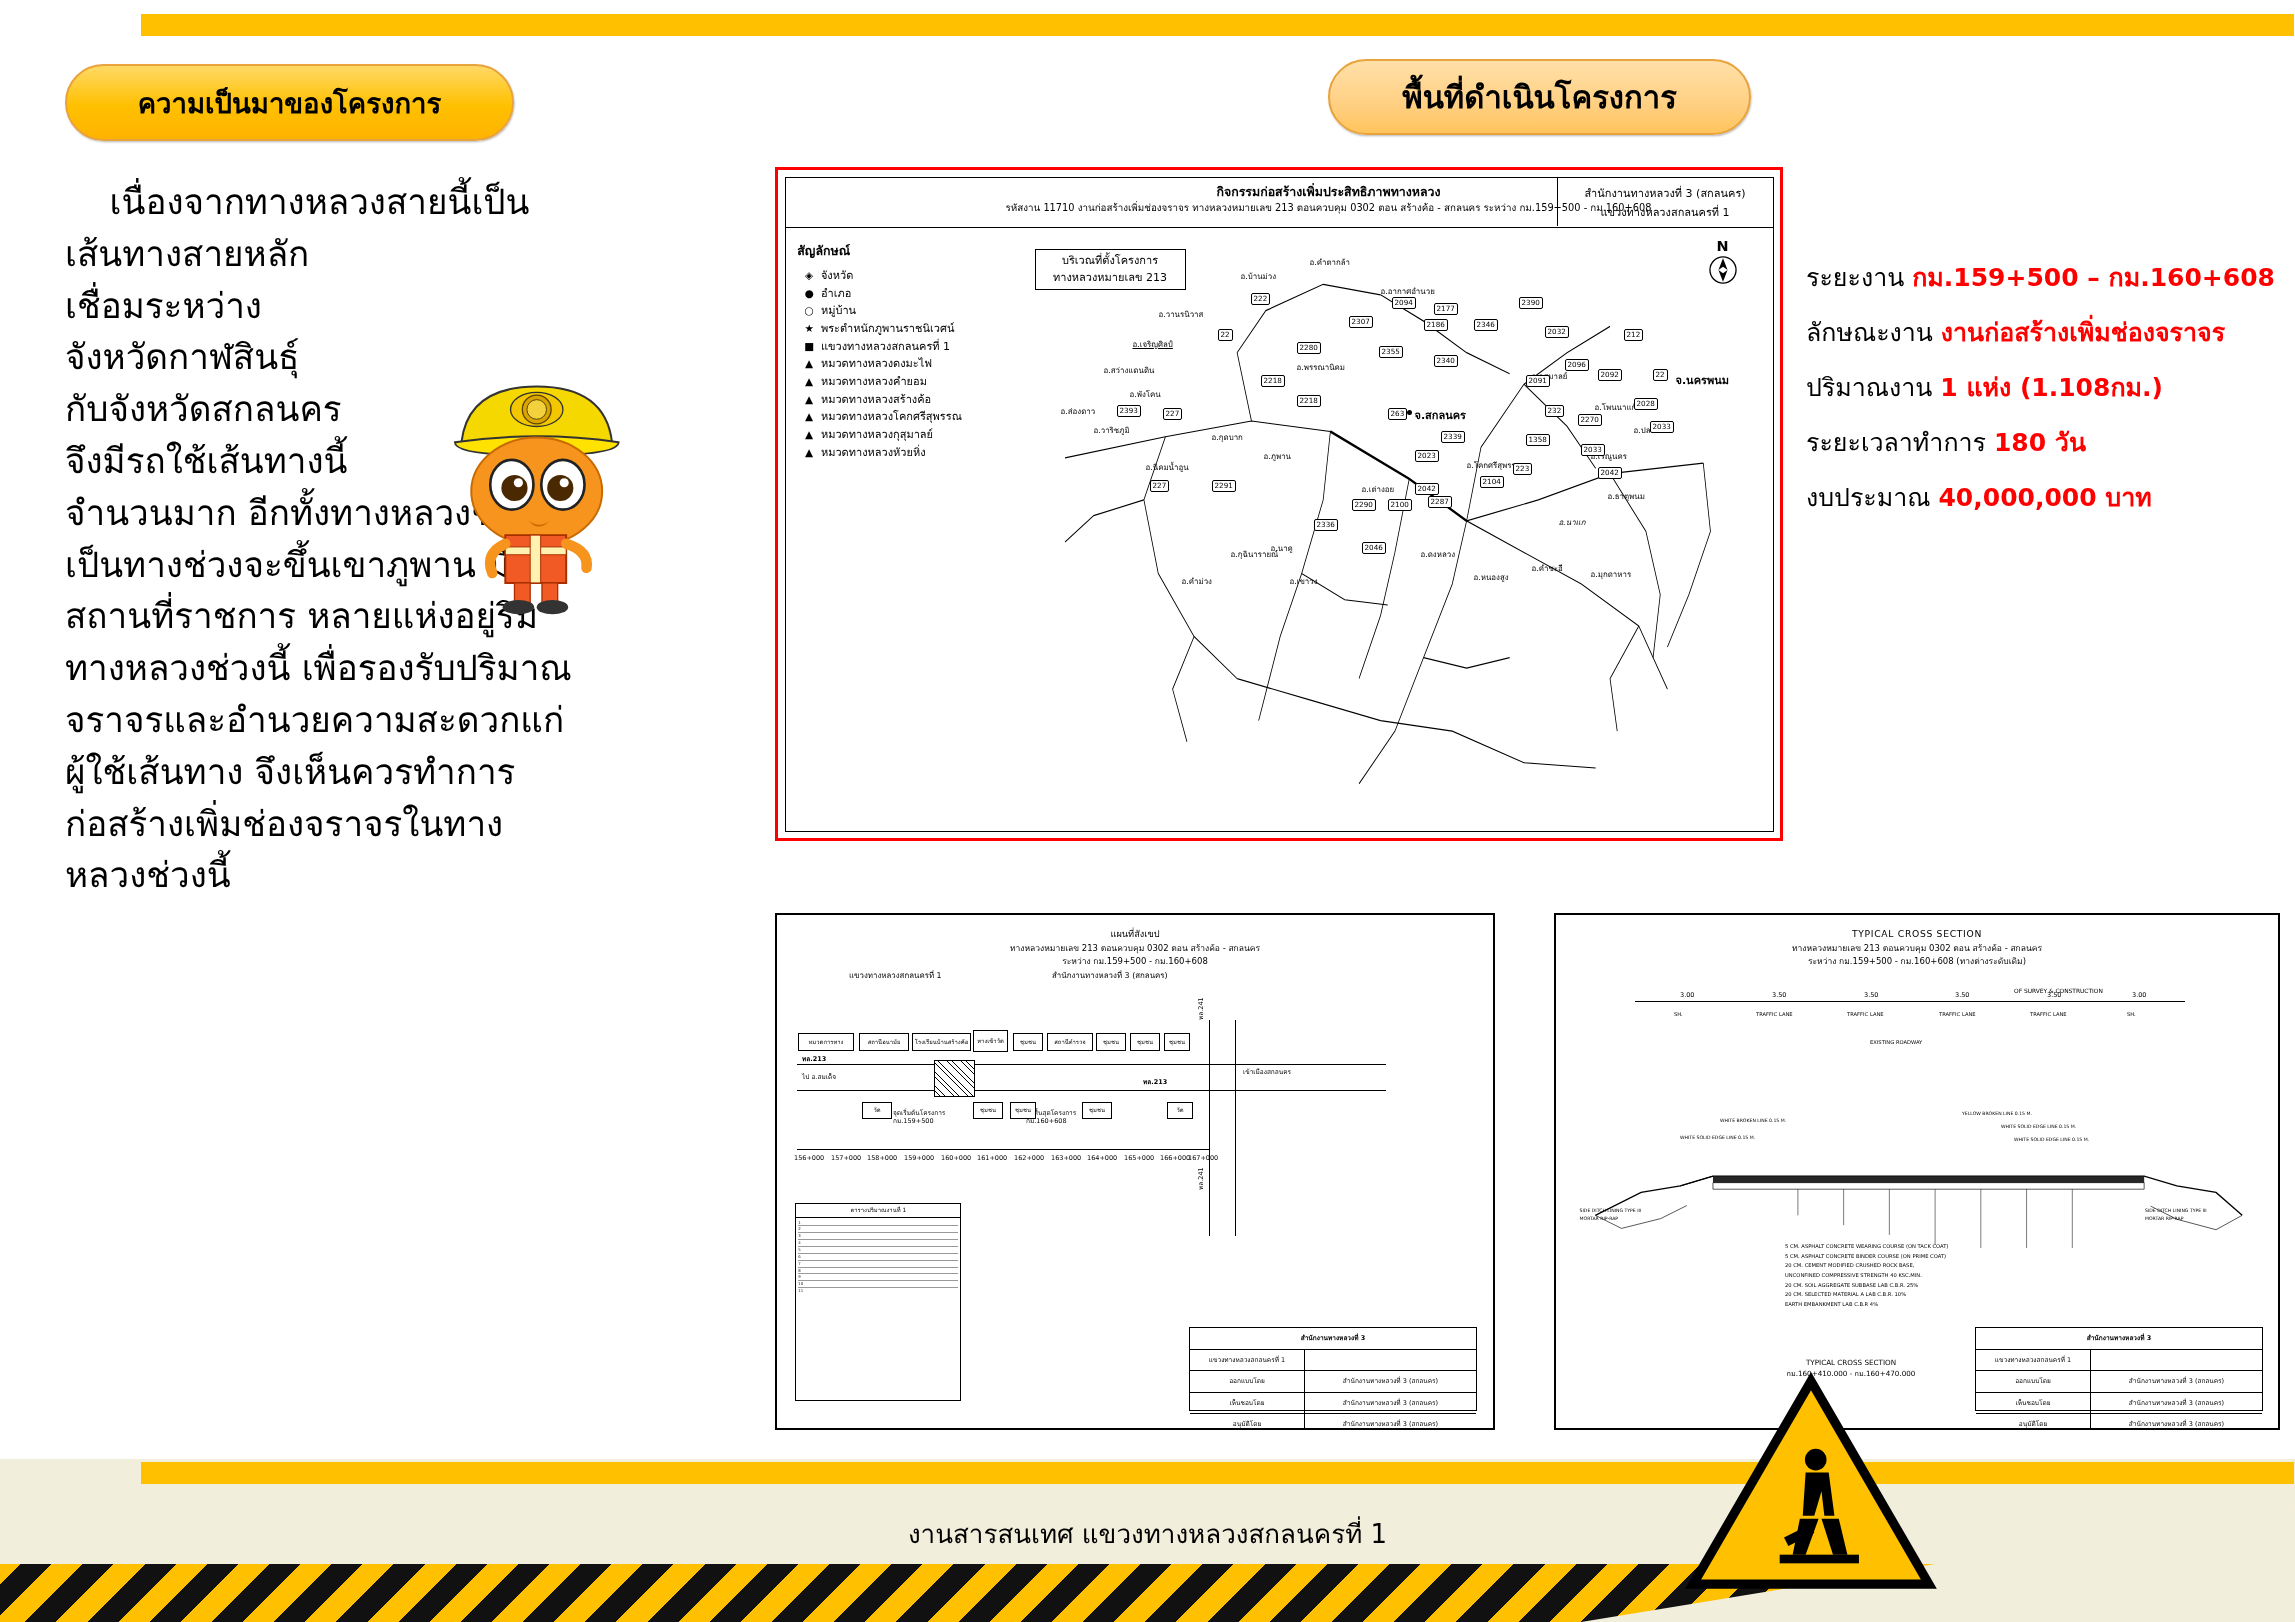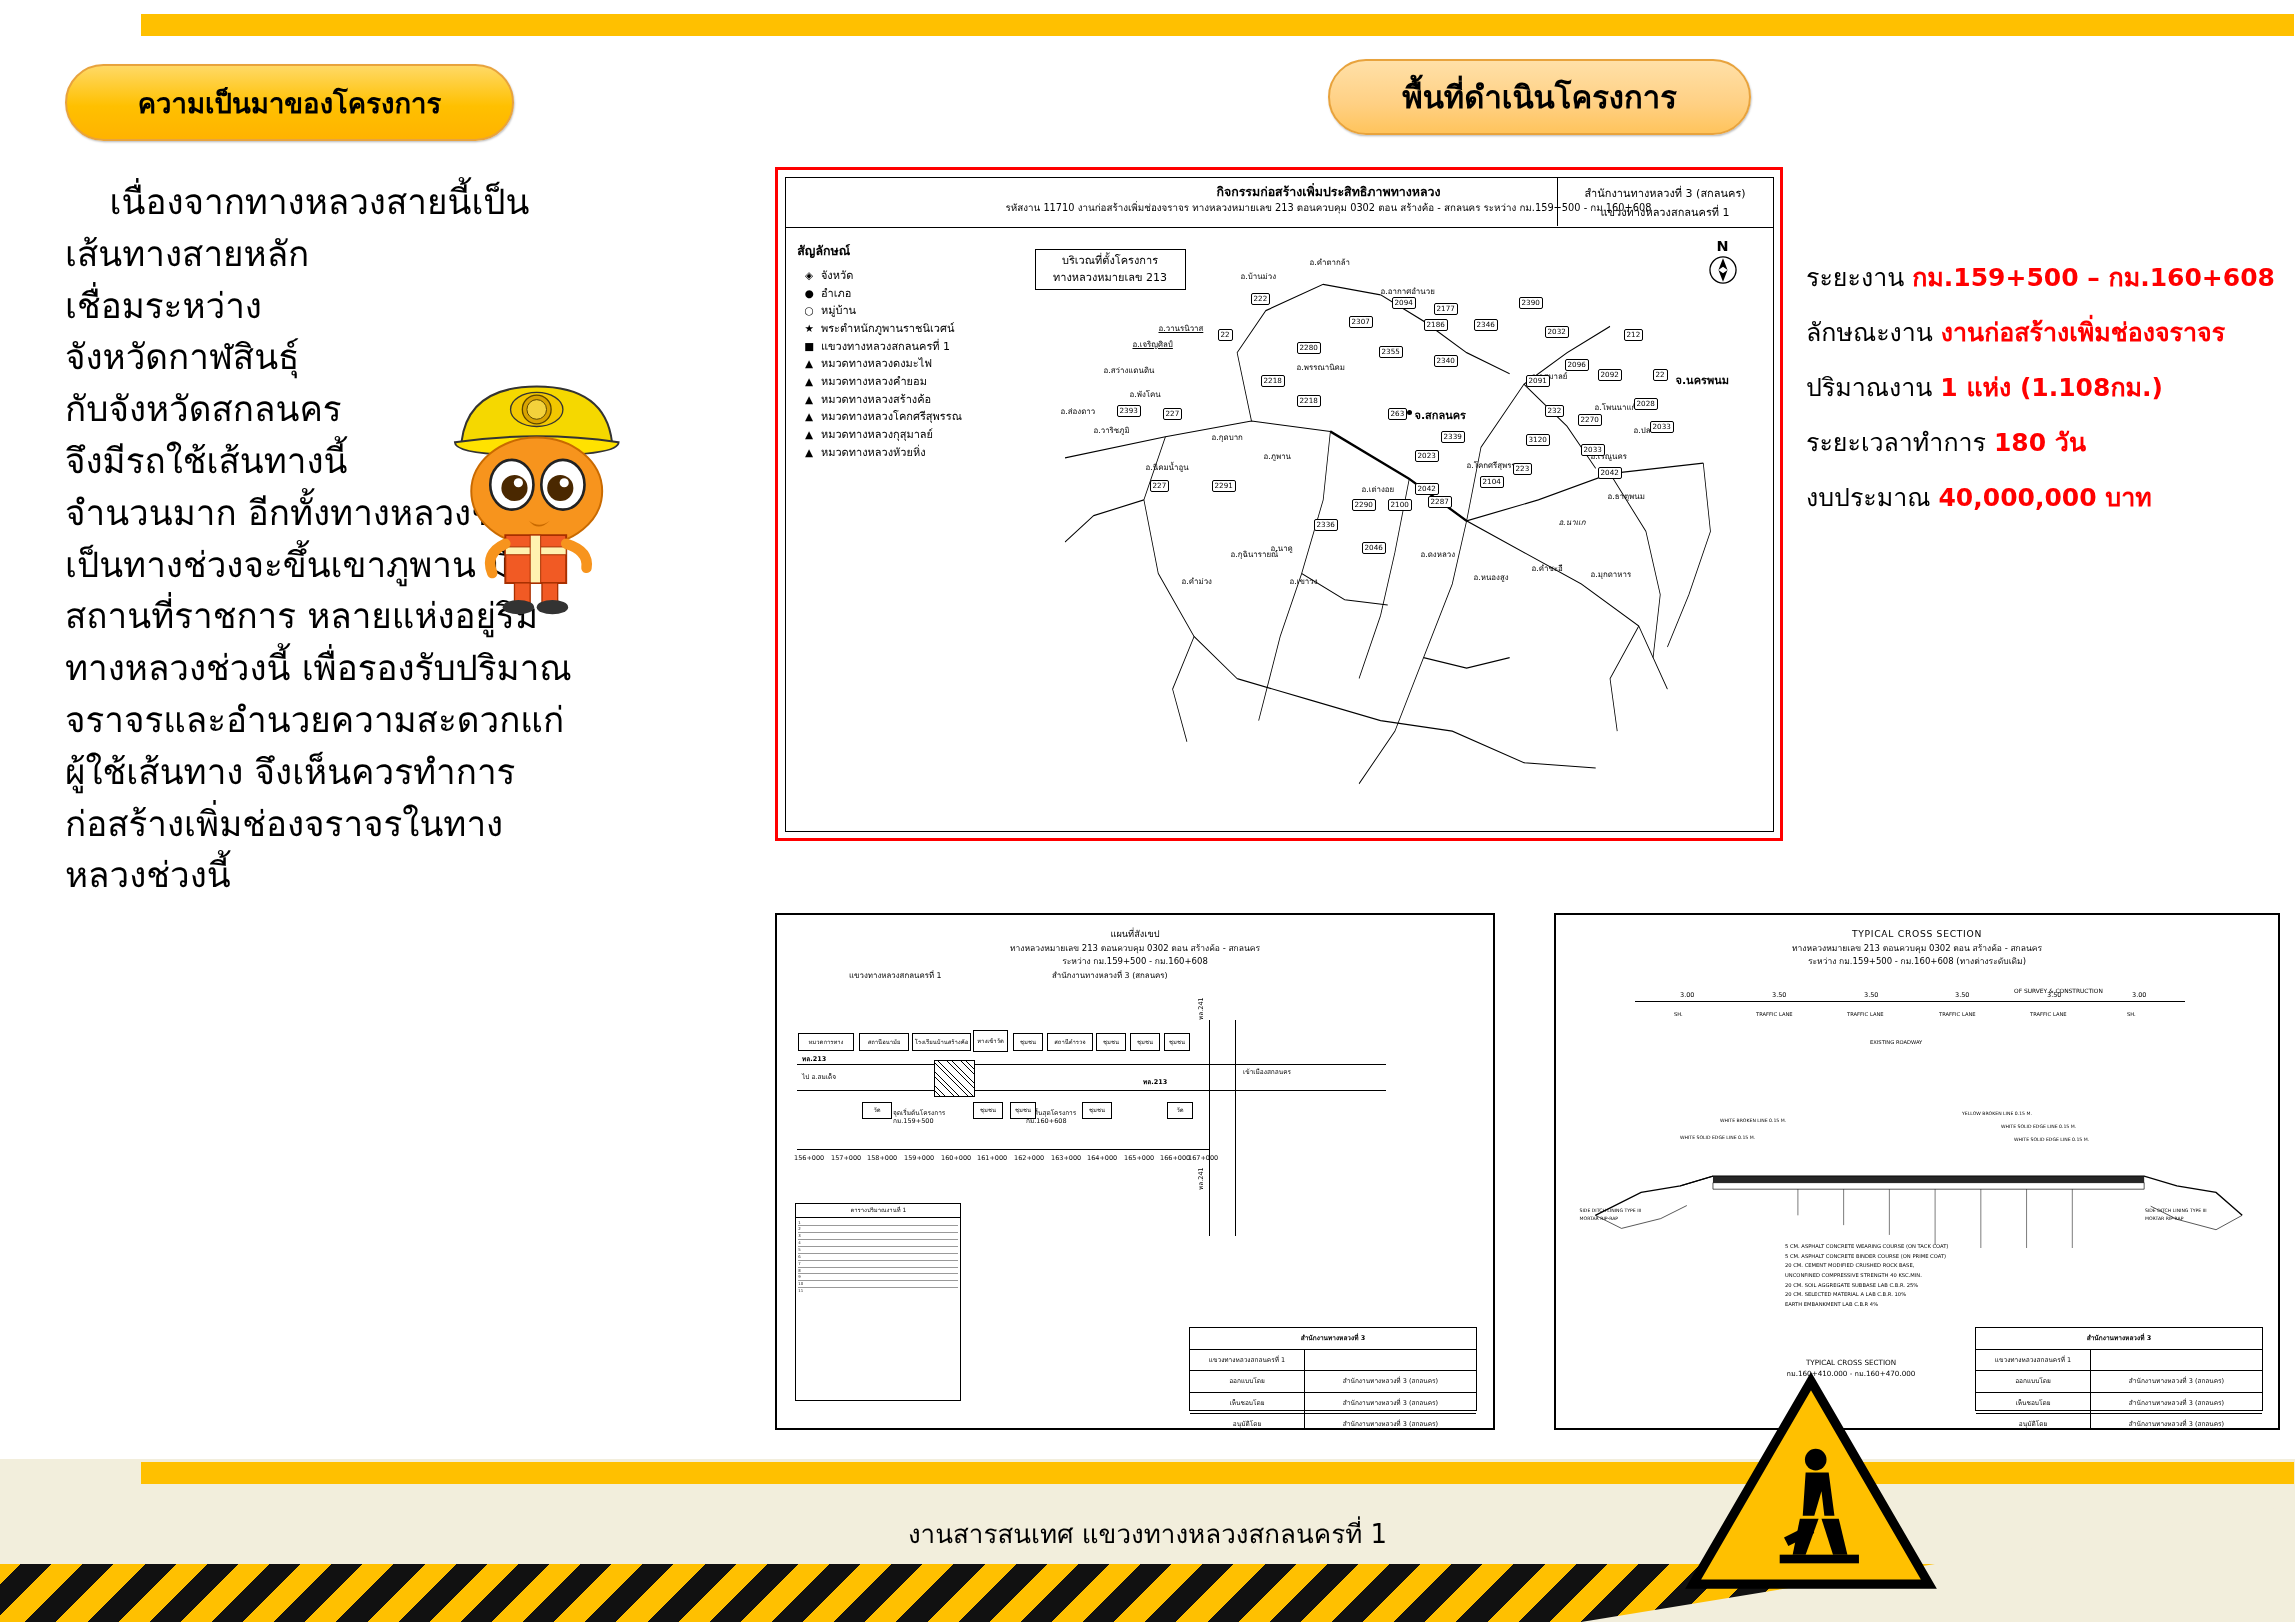--- a/index.html
+++ b/index.html
@@ -506,21 +506,21 @@
           <path d="M390 320 L450 345 L510 350"></path>
         </g>
         <g stroke="#000" fill="none" stroke-width="2.4">
           <path d="M620 270 L540 230 L430 185"></path>
         </g>
       </svg>
 
       <div class="big-city" style="left:393px; top:169px;">จ.สกลนคร</div>
       <div class="city-dot" style="left:385px; top:173px;"></div>
       <div class="big-city" style="left:654px; top:134px;">จ.นครพนม</div>
-      <span class="node" style="left:137px; top:85px;text-decoration:underline;">อ.วานรนิวาส</span>
+      <span class="node" style="left:137px; top:71px;">อ.วานรนิวาส</span>
       <span class="node" style="left:82px; top:127px;">อ.สว่างแดนดิน</span>
       <span class="node" style="left:111px; top:101px;text-decoration:underline;">อ.เจริญศิลป์</span>
       <span class="node" style="left:275px; top:124px;">อ.พรรณานิคม</span>
       <span class="node" style="left:359px; top:48px;">อ.อากาศอำนวย</span>
       <span class="node" style="left:510px; top:133px;">อ.กุสุมาลย์</span>
       <span class="node" style="left:573px; top:164px;">อ.โพนนาแก้ว</span>
       <span class="node" style="left:445px; top:222px;">อ.โคกศรีสุพรรณ</span>
       <span class="node" style="left:340px; top:246px;">อ.เต่างอย</span>
       <span class="node" style="left:242px; top:213px;">อ.ภูพาน</span>
       <span class="node" style="left:190px; top:194px;">อ.กุดบาก</span>
@@ -562,21 +562,21 @@
       <span class="shield" style="left:631px; top:132px;">22</span>
       <span class="shield" style="left:239px; top:138px;">2218</span>
       <span class="shield" style="left:275px; top:158px;">2218</span>
       <span class="shield" style="left:95px; top:168px;">2393</span>
       <span class="shield" style="left:141px; top:171px;">227</span>
       <span class="shield" style="left:612px; top:161px;">2028</span>
       <span class="shield" style="left:628px; top:184px;">2033</span>
       <span class="shield" style="left:556px; top:177px;">2270</span>
       <span class="shield" style="left:523px; top:168px;">232</span>
       <span class="shield" style="left:366px; top:171px;">263</span>
-      <span class="shield" style="left:504px; top:197px;">3120</span>
+      <span class="shield" style="left:504px; top:197px;">1358</span>
       <span class="shield" style="left:419px; top:194px;">2339</span>
       <span class="shield" style="left:393px; top:213px;">2023</span>
       <span class="shield" style="left:559px; top:207px;">2033</span>
       <span class="shield" style="left:576px; top:230px;">2042</span>
       <span class="shield" style="left:491px; top:226px;">223</span>
       <span class="shield" style="left:128px; top:243px;">227</span>
       <span class="shield" style="left:190px; top:243px;">2291</span>
       <span class="shield" style="left:393px; top:246px;">2042</span>
       <span class="shield" style="left:458px; top:239px;">2104</span>
       <span class="shield" style="left:366px; top:262px;">2100</span>

